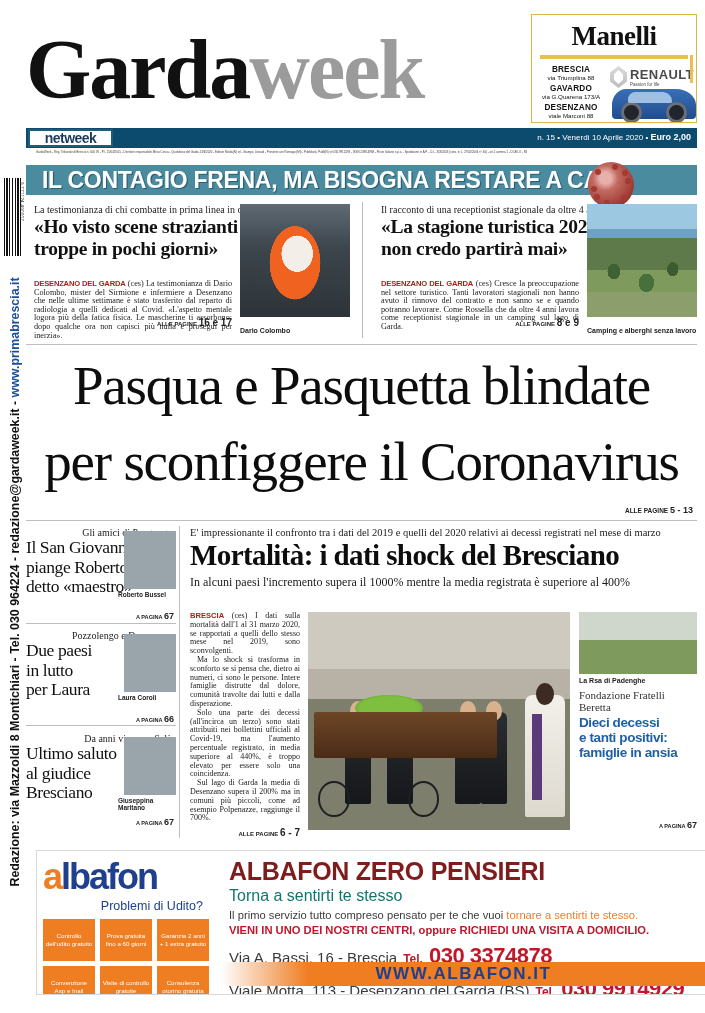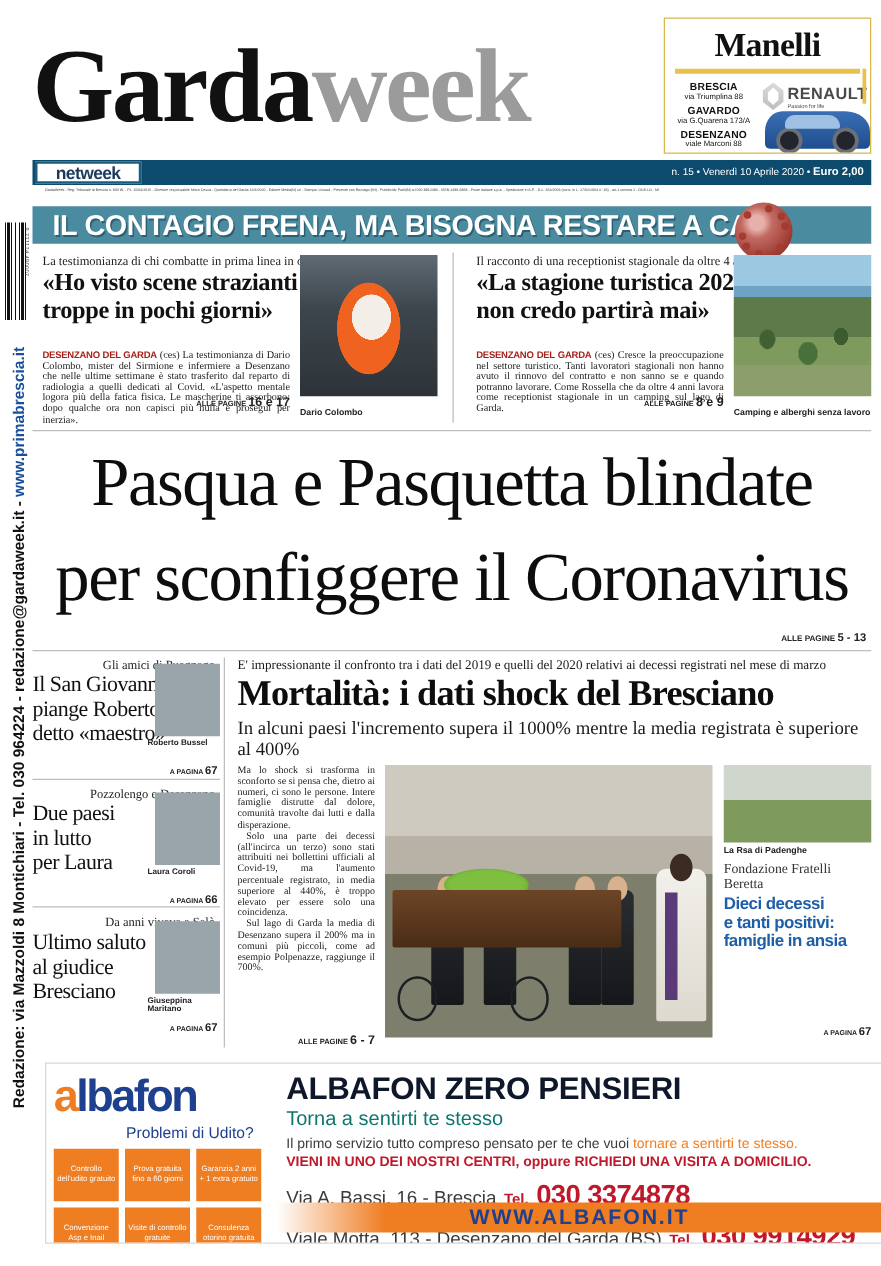--- a/index.html
+++ b/index.html
@@ -244,21 +244,21 @@
   }
   .side-item .apag b { font-size:9px; }
 
   .mid-col { position:absolute; left:158px; top:0; width:513px; height:316px; }
   .mid-kicker { font-size:10.5px; color:#1a1a1a; margin:3px 0 1px 6px; }
   .mid-col h2 {
     font-family:"Liberation Serif", serif; font-weight:bold;
     font-size:29px; line-height:33px; color:#0d0d0d; letter-spacing:-.6px;
     margin-left:6px;
   }
-  .mid-sub { font-size:15px; color:#1a1a1a; margin:3px 0 0 6px; }
+  .mid-sub { font-size:12px; color:#1a1a1a; margin:3px 0 0 6px; }
 
   .mid-body {
     position:absolute; left:6px; top:88px; width:110px; height:220px;
     font-size:8px; line-height:8.8px; text-align:justify; color:#1a1a1a;
   }
   .mid-body .city {
     font-family:"Liberation Sans", sans-serif; font-weight:bold;
     font-size:7.6px; color:#a8221c;
   }
   .mid-body p { text-indent:7px; }
@@ -350,21 +350,21 @@
   .chips { display:grid; grid-template-columns:repeat(3,1fr); gap:5px; }
   .chip {
     background:#ef7d22; color:#fff; text-align:center;
     font-family:"Liberation Sans", sans-serif; font-size:6.2px; line-height:8px;
     padding:6px 2px; min-height:42px;
     display:flex; align-items:center; justify-content:center;
   }
   .ad-right { position:absolute; left:184px; top:0; right:0; height:145px; padding:6px 8px; }
   .ad-h1 {
     font-family:"Liberation Sans", sans-serif; font-weight:bold;
-    font-size:25px; line-height:28px; color:#0f172a; letter-spacing:-.3px;
+    font-size:25px; line-height:28px; color:#7f1d1d; letter-spacing:-.3px;
   }
   .ad-h2 { font-family:"Liberation Sans", sans-serif; font-size:16px; color:#0f766e; margin-top:2px; }
   .ad-p  { font-family:"Liberation Sans", sans-serif; font-size:11.2px; color:#3b3b3b; margin-top:4px; }
   .ad-p .or { color:#ef7d22; }
   .ad-red {
     font-family:"Liberation Sans", sans-serif; font-weight:bold;
     font-size:11.2px; color:#c0182b; margin-top:3px;
   }
   .ad-addr {
     font-family:"Liberation Sans", sans-serif; font-size:15px;
@@ -543,20 +543,21 @@
     </div>
 
     <div class="vr-thin" style="left:153px; top:2px; height:312px;"></div>
 
     <div class="mid-col">
       <div class="mid-kicker">E' impressionante il confronto tra i dati del 2019 e quelli del 2020 relativi ai decessi registrati nel mese di marzo</div>
       <h2>Mortalità: i dati shock del Bresciano</h2>
       <div class="mid-sub">In alcuni paesi l'incremento supera il 1000% mentre la media registrata è superiore al 400%</div>
 
       <div class="mid-body">
+        <p><span class="city">BRESCIA</span> <span>(ces)</span> <span>I dati sulla mortalità dall'1 al 31 marzo 2020, se rapportati a quelli dello stesso mese nel 2019, sono sconvolgenti.</span></p>
         <p>Ma lo shock si trasforma in sconforto se si pensa che, dietro ai numeri, ci sono le persone. Intere famiglie distrutte dal dolore, comunità travolte dai lutti e dalla disperazione.</p>
         <p>Solo una parte dei decessi (all'incirca un terzo) sono stati attribuiti nei bollettini ufficiali al Covid-19, ma l'aumento percentuale registrato, in media superiore al 440%, è troppo elevato per essere solo una coincidenza.</p>
         <p>Sul lago di Garda la media di Desenzano supera il 200% ma in comuni più piccoli, come ad esempio Polpenazze, raggiunge il 700%.</p>
       </div>
       <div class="mid-alle"><span>ALLE PAGINE</span> <b>6 - 7</b></div>
 
       <div class="mid-photo">
         <div class="mourner" style="left:14%;"></div>
         <div class="mourner" style="left:30%;"></div>
         <div class="mourner" style="left:56%;"></div>

